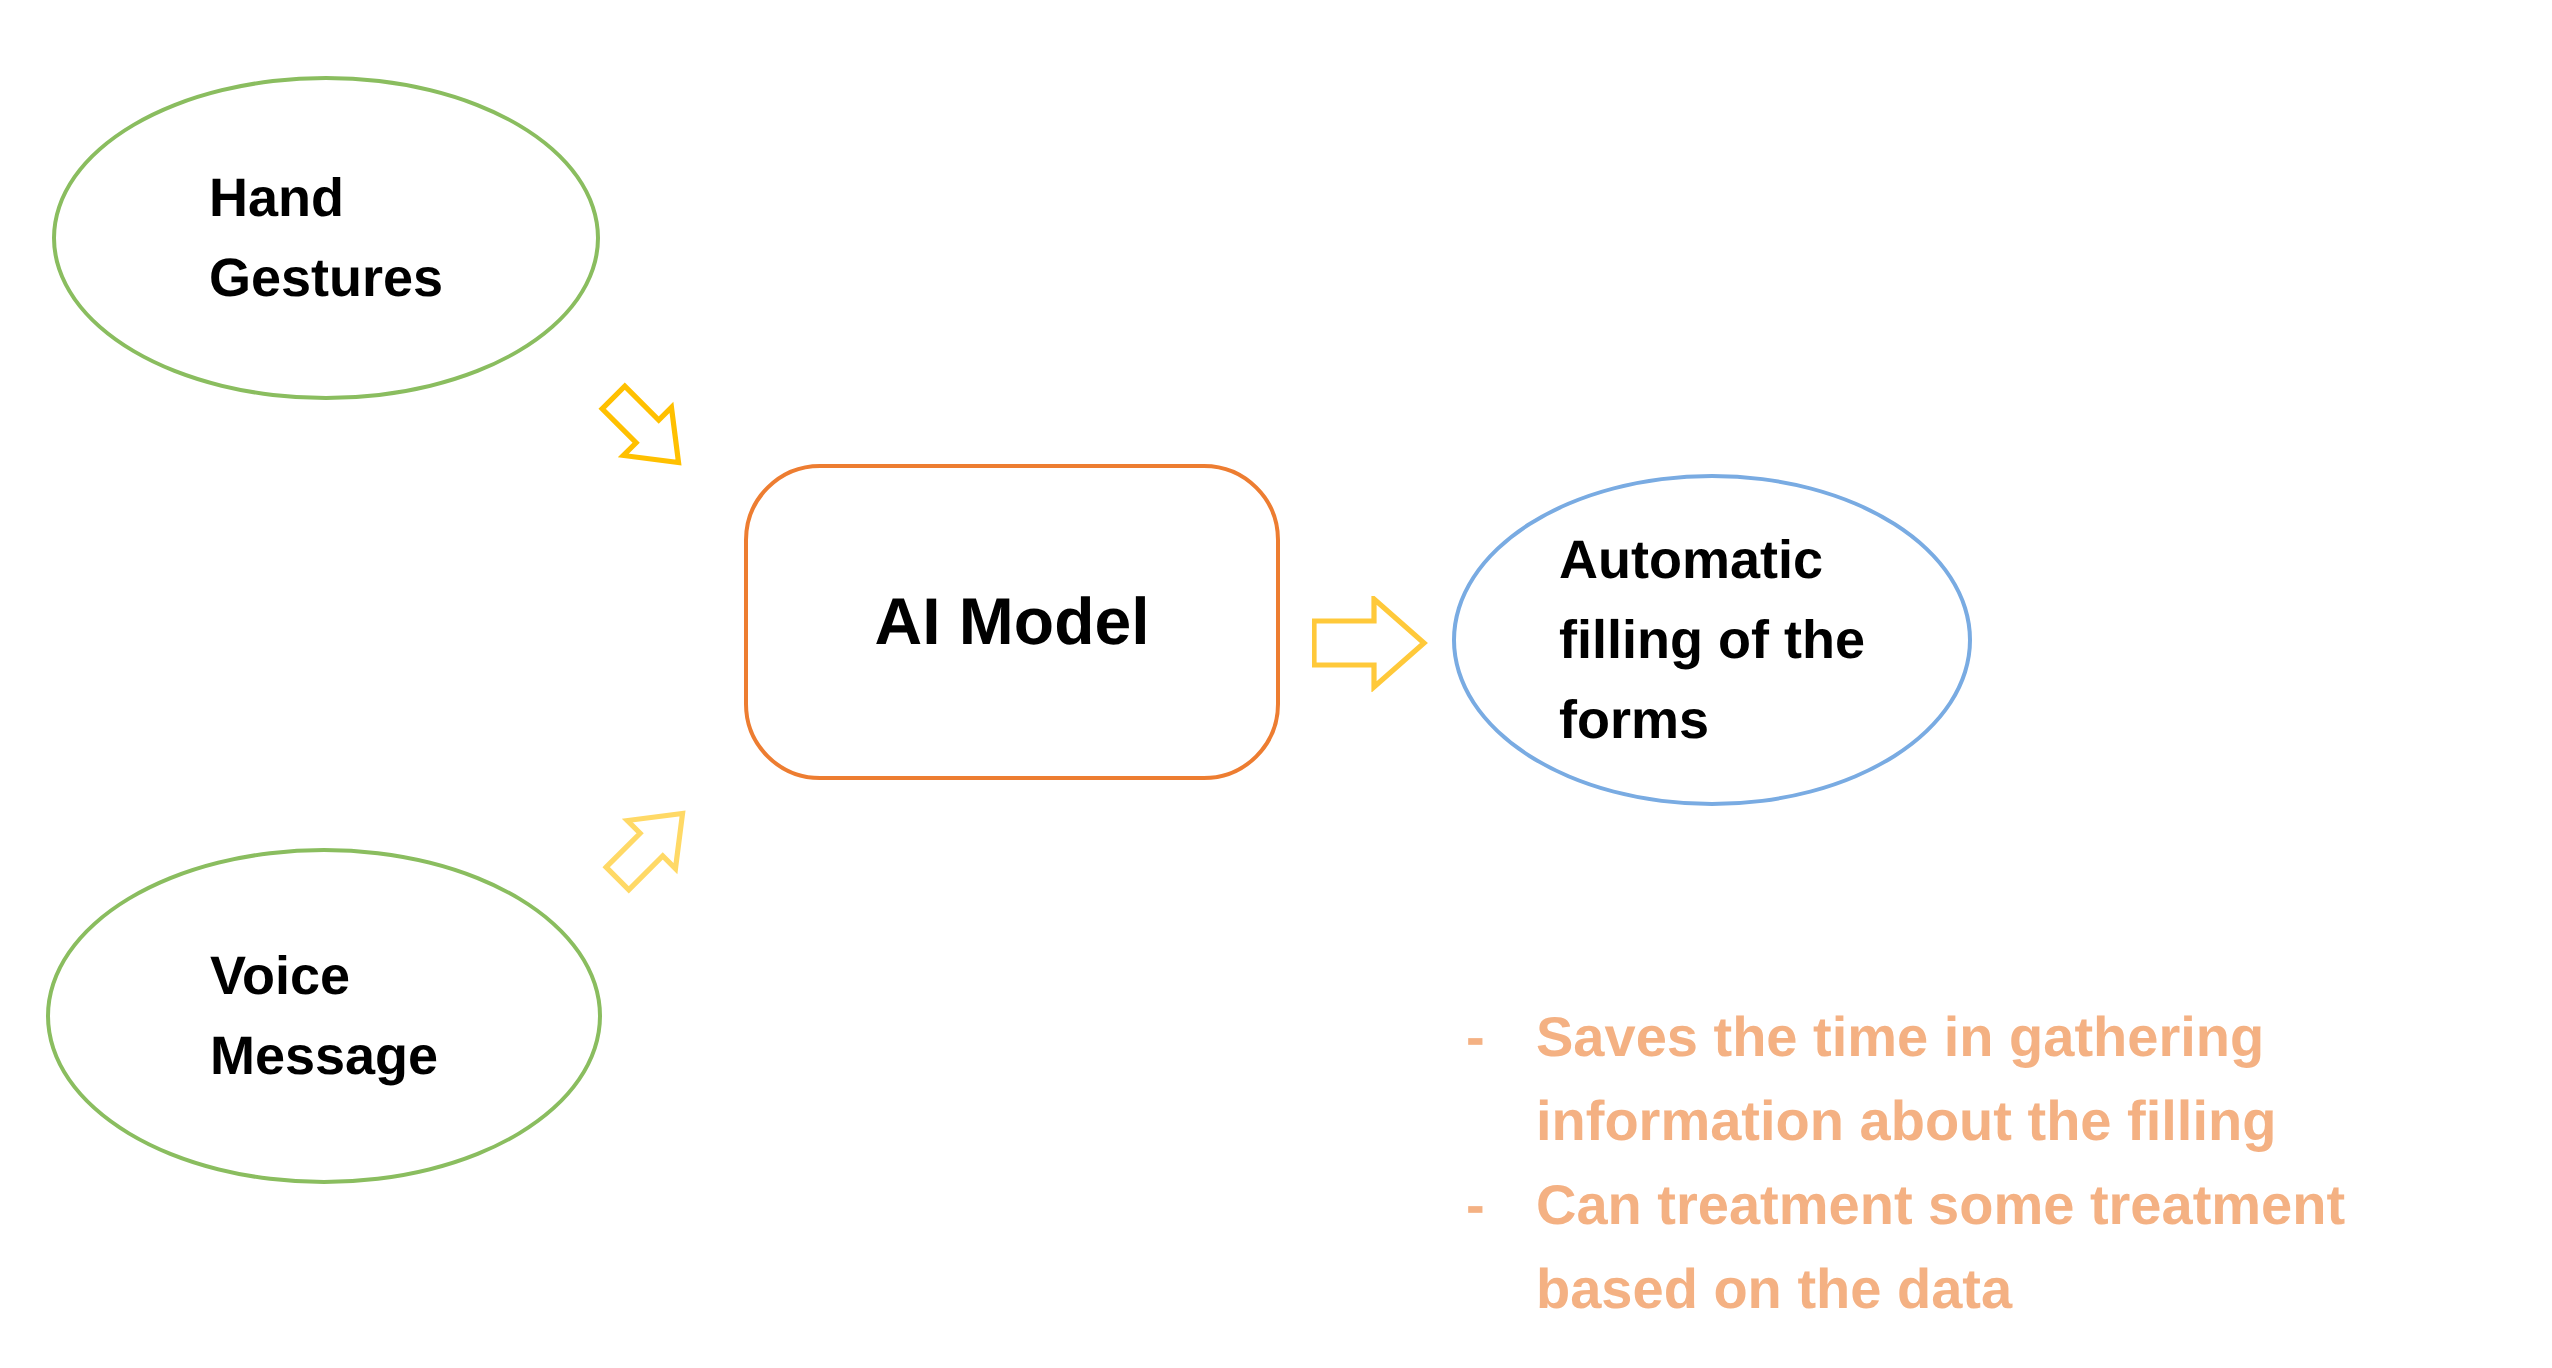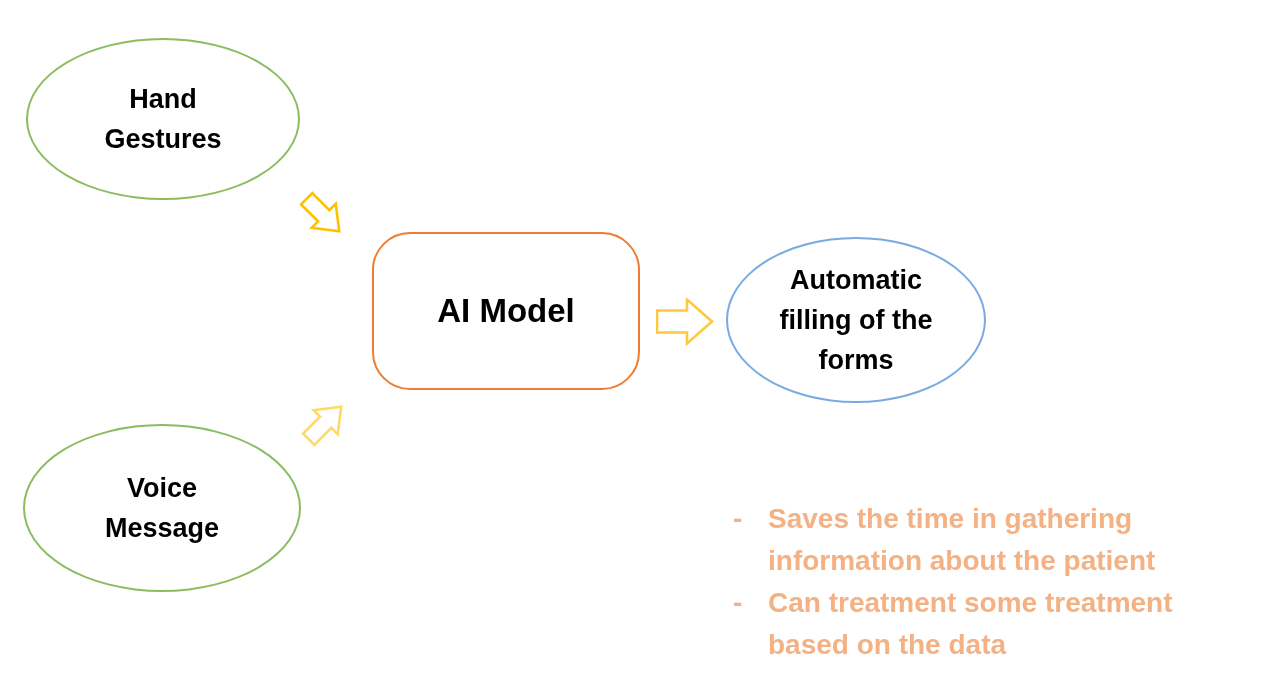--- a/index.html
+++ b/index.html
@@ -22,21 +22,20 @@
     text-decoration-thickness:4px;
     text-underline-offset:7px;
     letter-spacing:0.5px;
     white-space:nowrap;
   }
   .node{
     position:absolute;
     display:flex;
     align-items:center;
     justify-content:center;
-    text-align:center;
     color:#000000;
     font-weight:bold;
     background:#ffffff;
     box-sizing:border-box;
   }
   .node .label{white-space:pre-line;}
   .ellipse{border-radius:50%;}
   .ellipse-green{border:2px solid #8ABD5F;}
   .ellipse-blue{border:2px solid #79ABE2;}
   .node-hand{left:26px; top:38px; width:274px; height:162px; font-size:27px; line-height:40px;}
@@ -99,21 +98,21 @@
     </g>
   </svg>
 
   <svg class="arrow-svg" style="left:656px; top:298px;" width="58" height="48" viewBox="0 0 58 48">
     <path d="M 1,12.5 H 31 V 1.5 L 56,23.5 L 31,45.5 V 34.5 H 1 Z" fill="#ffffff" stroke="#FFC93A" stroke-width="2.6" stroke-linejoin="miter"></path>
   </svg>
 
   <div class="bullets">
     <div class="bullet-row">
       <span class="bullet-marker">-</span>
-      <span class="bullet-text">Saves the time in gathering information about the patient</span>
+      <span class="bullet-text">Saves the time in gathering information about the filling</span>
     </div>
     <div class="bullet-row">
       <span class="bullet-marker">-</span>
       <span class="bullet-text">Can treatment some treatment based on the data</span>
     </div>
   </div>
 
 </div>
 
 </body></html>

